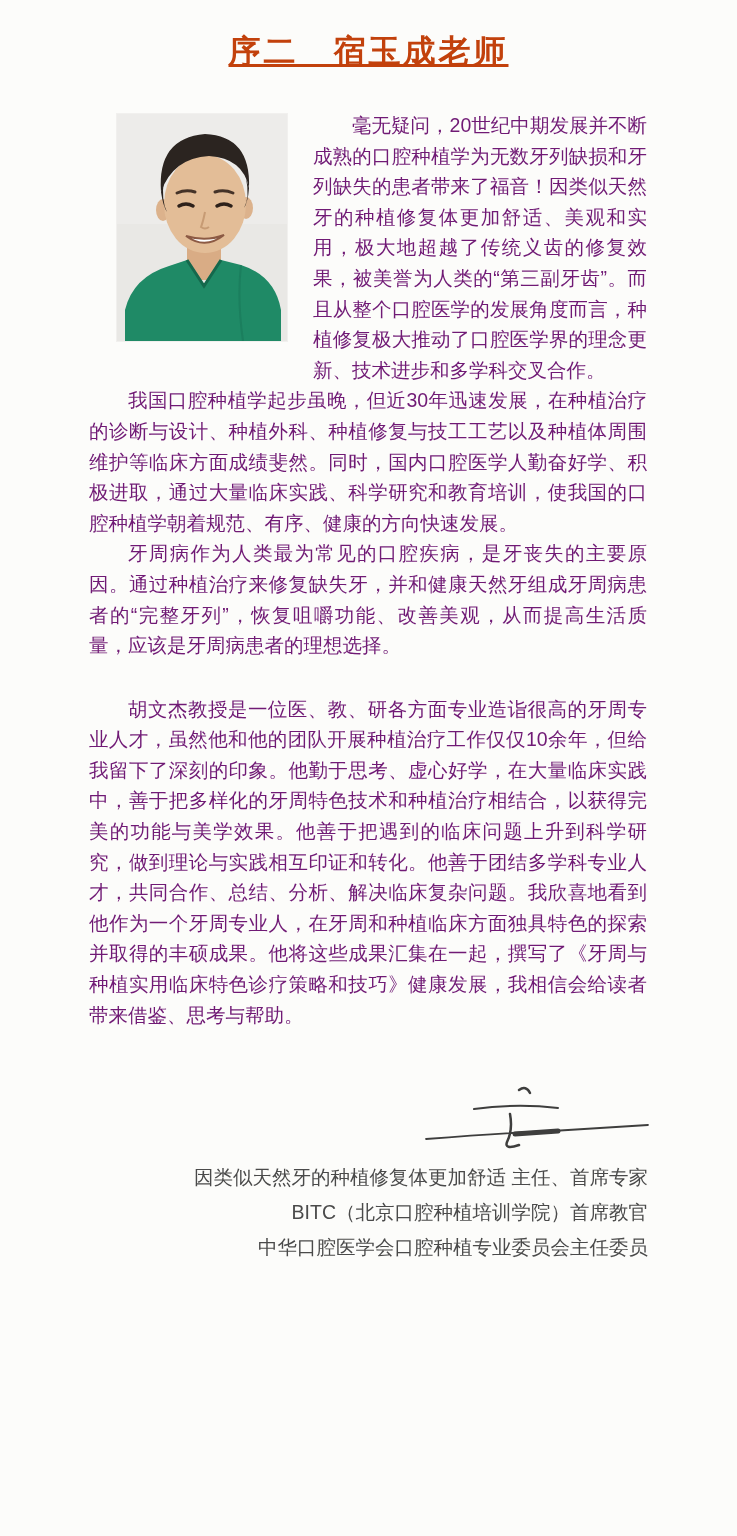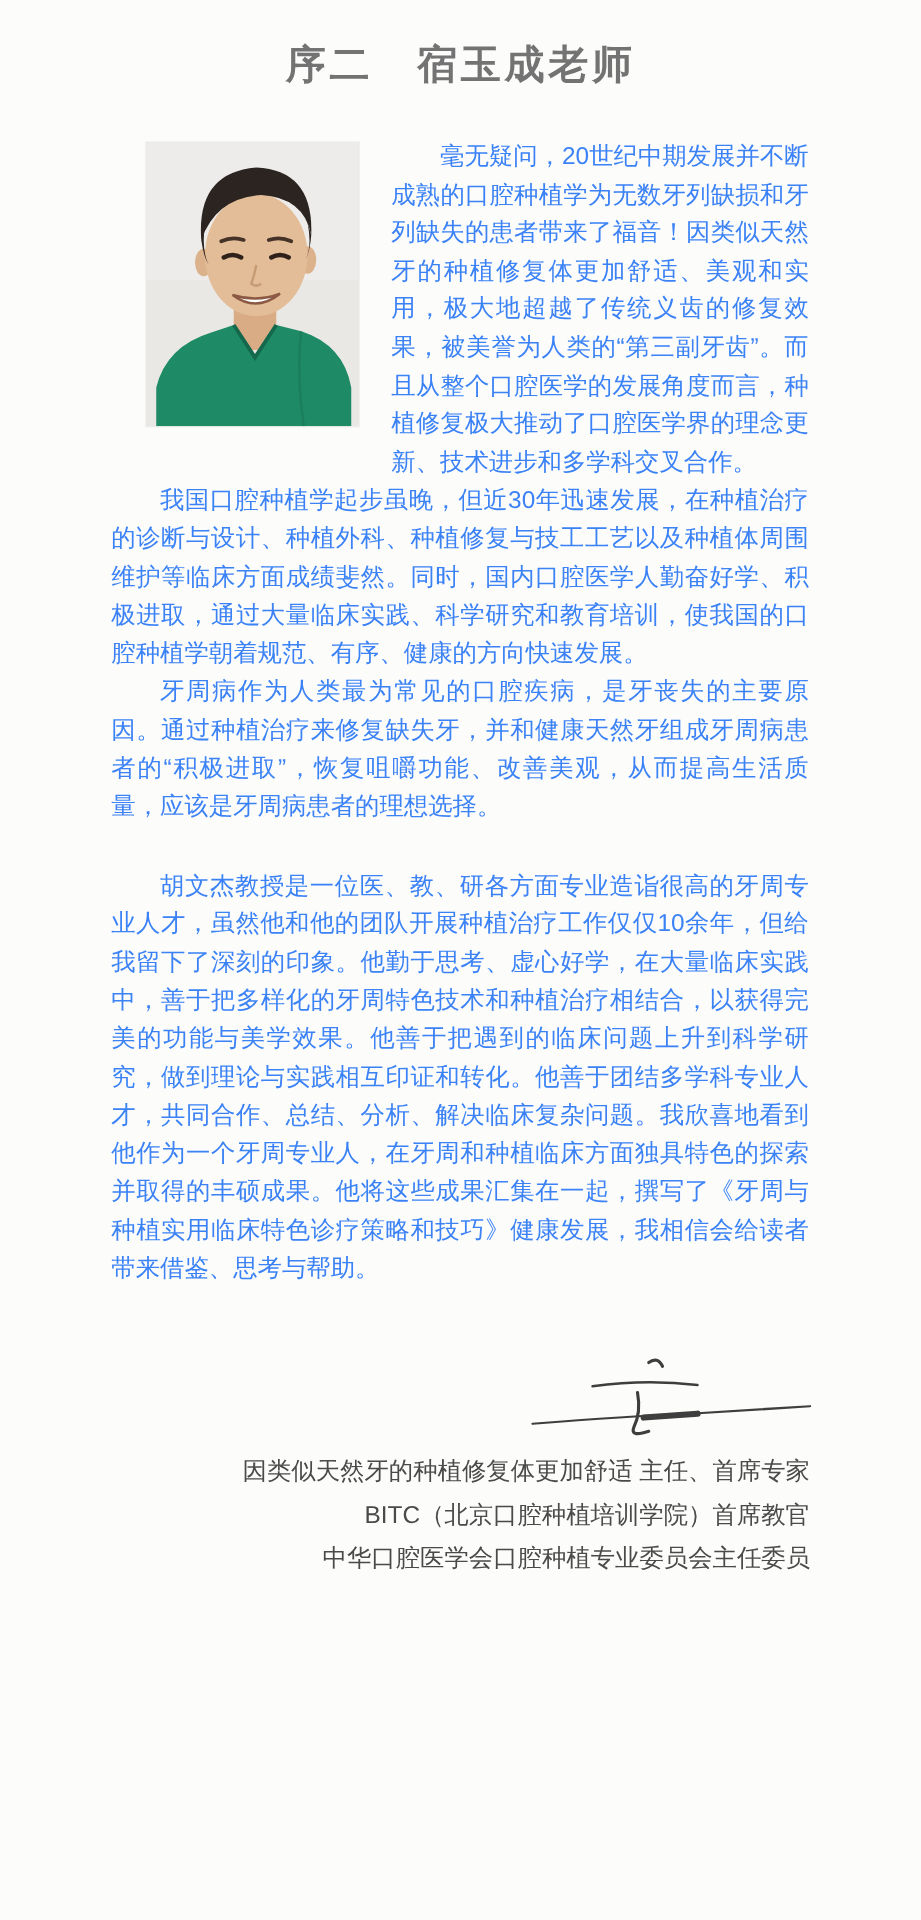--- a/index.html
+++ b/index.html
@@ -10,28 +10,29 @@
     font-family:"Liberation Sans",sans-serif;
     color:#404040;
     overflow:hidden;
   }
   .page-title{
     margin:30px 0 0 0;
     text-align:center;
     font-size:32px;
     font-weight:700;
     letter-spacing:3px;
-    color:#737373;
+    color:#c2410c;
+    text-decoration:underline;
   }
   .content{
     margin:36px 90px 0 89px; 
     font-size:19.5px;
     line-height:30.6px;
     text-align:justify;
-    color:#3b82f6;
+    color:#701a75;
   }
   .content p{margin:0;text-indent:2em;}
   .lead-row{display:flex;align-items:flex-start;}
   .portrait-wrap{
     flex:0 0 auto;
     margin:4px 26px 6px 28px;
     width:170px;height:227px;
     background:#e9e8e5;
     box-shadow:0 0 0 1px #f1f0ee;
   }
@@ -92,21 +93,21 @@
 
           <path d="M69,122 Q88,136 107,121 Q89,128 69,122 Z" fill="#fff" stroke="#8c5a44" stroke-width="2"></path>
         </svg>
       </div>
       <div class="lead-text">
         <p>毫无疑问，20世纪中期发展并不断成熟的口腔种植学为无数牙列缺损和牙列缺失的患者带来了福音！因类似天然牙的种植修复体更加舒适、美观和实用，极大地超越了传统义齿的修复效果，被美誉为人类的“第三副牙齿”。而且从整个口腔医学的发展角度而言，种植修复极大推动了口腔医学界的理念更新、技术进步和多学科交叉合作。</p>
       </div>
     </div>
 
     <p>我国口腔种植学起步虽晚，但近30年迅速发展，在种植治疗的诊断与设计、种植外科、种植修复与技工工艺以及种植体周围维护等临床方面成绩斐然。同时，国内口腔医学人勤奋好学、积极进取，通过大量临床实践、科学研究和教育培训，使我国的口腔种植学朝着规范、有序、健康的方向快速发展。</p>
-    <p>牙周病作为人类最为常见的口腔疾病，是牙丧失的主要原因。通过种植治疗来修复缺失牙，并和健康天然牙组成牙周病患者的“积极进取”，恢复咀嚼功能、改善美观，从而提高生活质量，应该是牙周病患者的理想选择。</p>
+    <p>牙周病作为人类最为常见的口腔疾病，是牙丧失的主要原因。通过种植治疗来修复缺失牙，并和健康天然牙组成牙周病患者的“完整牙列”，恢复咀嚼功能、改善美观，从而提高生活质量，应该是牙周病患者的理想选择。</p>
     <p class="para-gap">胡文杰教授是一位医、教、研各方面专业造诣很高的牙周专业人才，虽然他和他的团队开展种植治疗工作仅仅10余年，但给我留下了深刻的印象。他勤于思考、虚心好学，在大量临床实践中，善于把多样化的牙周特色技术和种植治疗相结合，以获得完美的功能与美学效果。他善于把遇到的临床问题上升到科学研究，做到理论与实践相互印证和转化。他善于团结多学科专业人才，共同合作、总结、分析、解决临床复杂问题。我欣喜地看到他作为一个牙周专业人，在牙周和种植临床方面独具特色的探索并取得的丰硕成果。他将这些成果汇集在一起，撰写了《牙周与种植实用临床特色诊疗策略和技巧》健康发展，我相信会给读者带来借鉴、思考与帮助。</p>
   </div>
 
   <div class="signature-row">
     <svg width="230" height="78" viewBox="0 0 230 78">
       <g stroke="#1d1d1d" fill="none" stroke-linecap="round" opacity="0.85">
 
         <path d="M97,14 q7,-5 11,3" stroke-width="2.5"></path>
 
         <path d="M52,33 Q95,27 136,32" stroke-width="2"></path>

